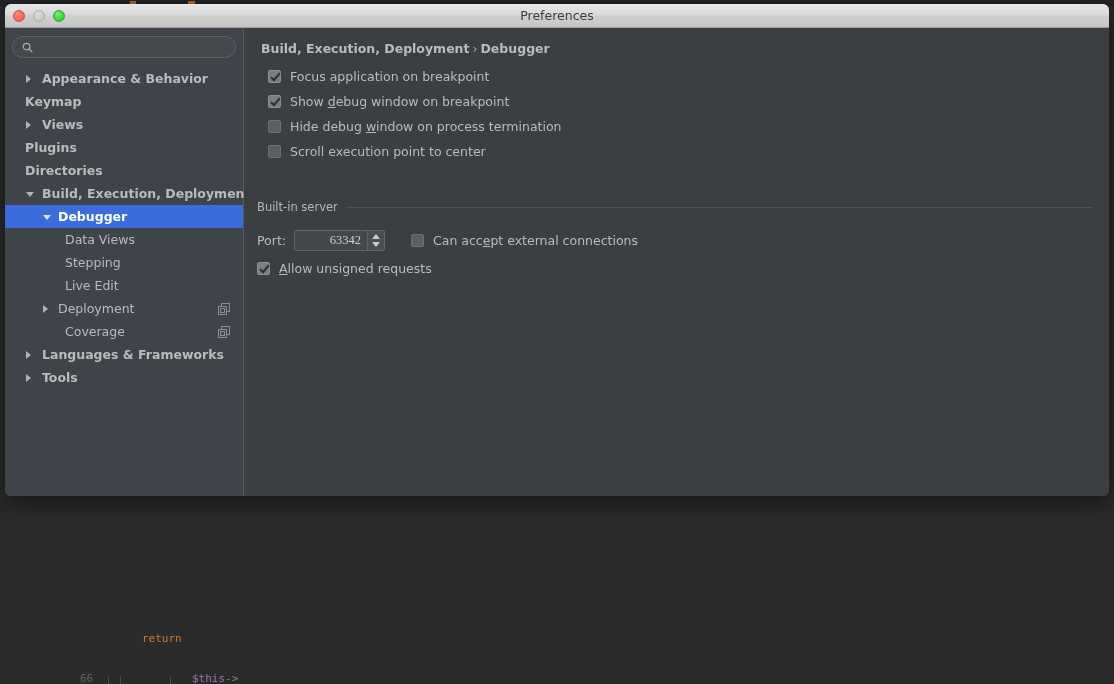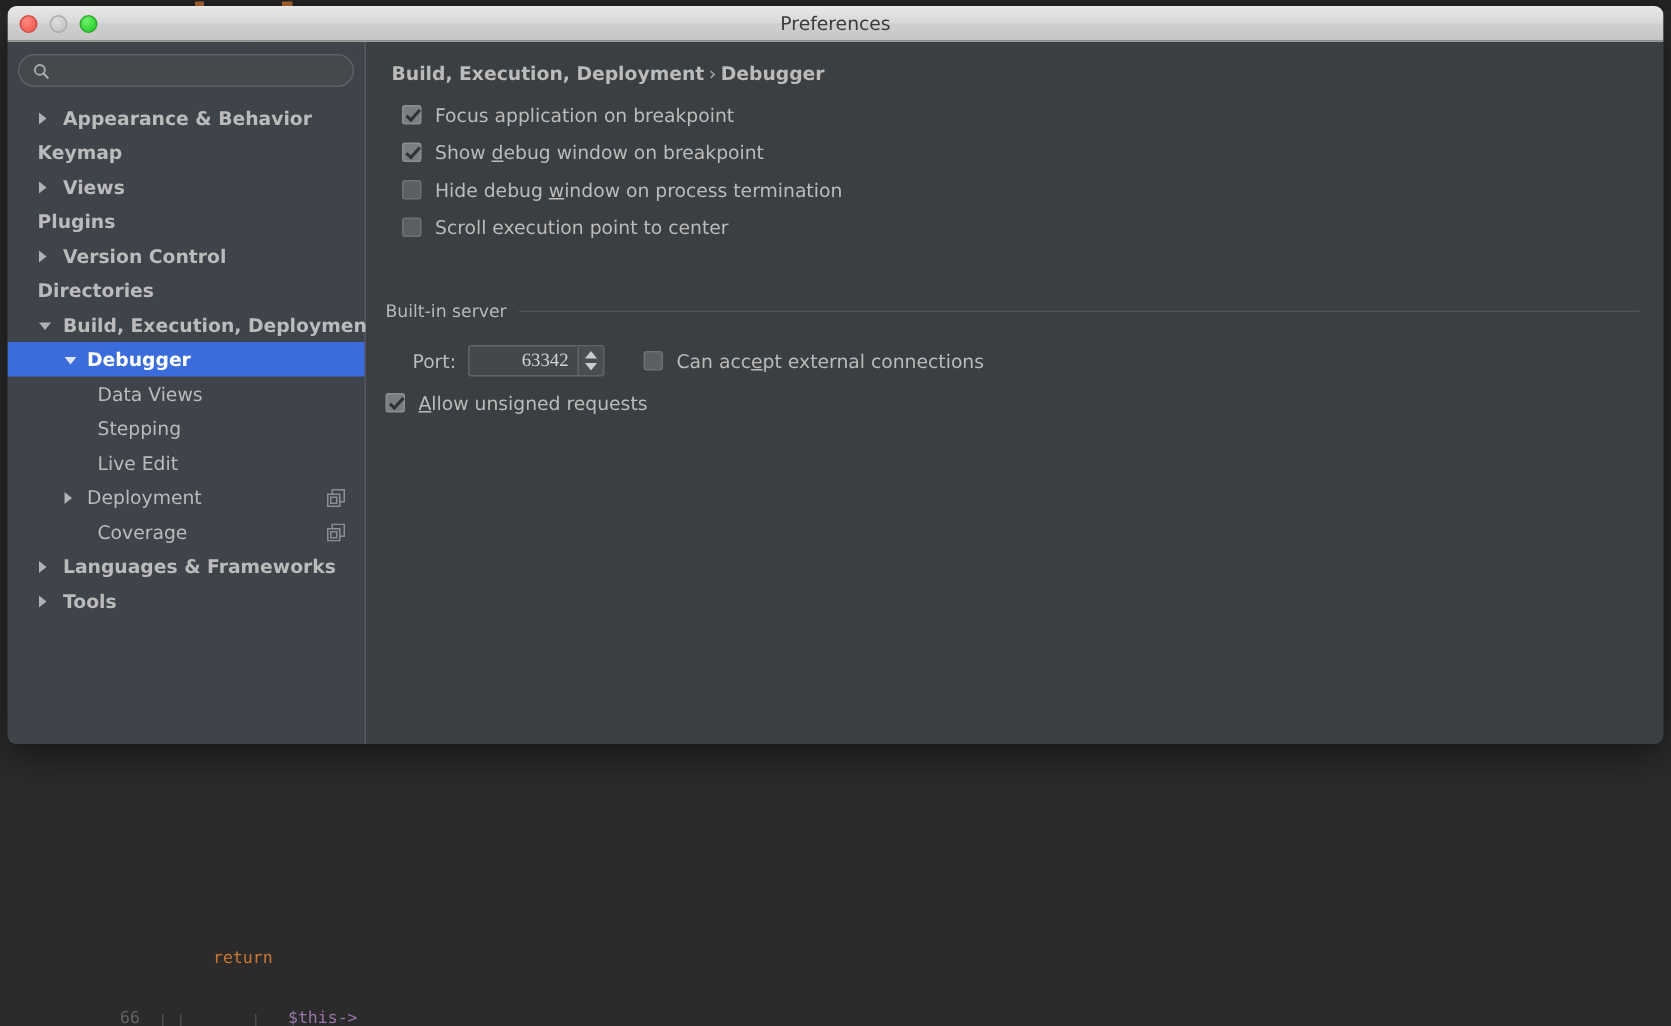--- a/index.html
+++ b/index.html
@@ -273,21 +273,21 @@
   #port-row {
     position: absolute;
     left: 13px;
     top: 200px;
     display: flex;
     align-items: center;
     font-size: 12.5px;
     color: #bbbbbb;
     white-space: nowrap;
   }
-  #port-label { margin-right: 8px; margin-left: 18px; }
+  #port-label { margin-right: 8px; }
   #port-spinner {
     display: flex;
     height: 21px;
     border: 1px solid #606468;
     border-radius: 2px;
     background: #45484a;
     box-sizing: border-box;
     overflow: hidden;
   }
   #port-input {
@@ -430,24 +430,20 @@
           <div class="tree-row lvl0">
             <span>Keymap</span>
           </div>
           <div class="tree-row lvl0 has-twisty">
             <span class="twisty closed"></span>
             <span>Views</span>
           </div>
           <div class="tree-row lvl0">
             <span>Plugins</span>
           </div>
-          <div class="tree-row lvl0 has-twisty">
-            <span class="twisty closed"></span>
-            <span>Version Control</span>
-          </div>
           <div class="tree-row lvl0">
             <span>Directories</span>
           </div>
           <div class="tree-row lvl0 has-twisty">
             <span class="twisty open"></span>
             <span>Build, Execution, Deployment</span>
           </div>
           <div class="tree-row lvl1 selected has-twisty">
             <span class="twisty open"></span>
             <span>Debugger</span>

